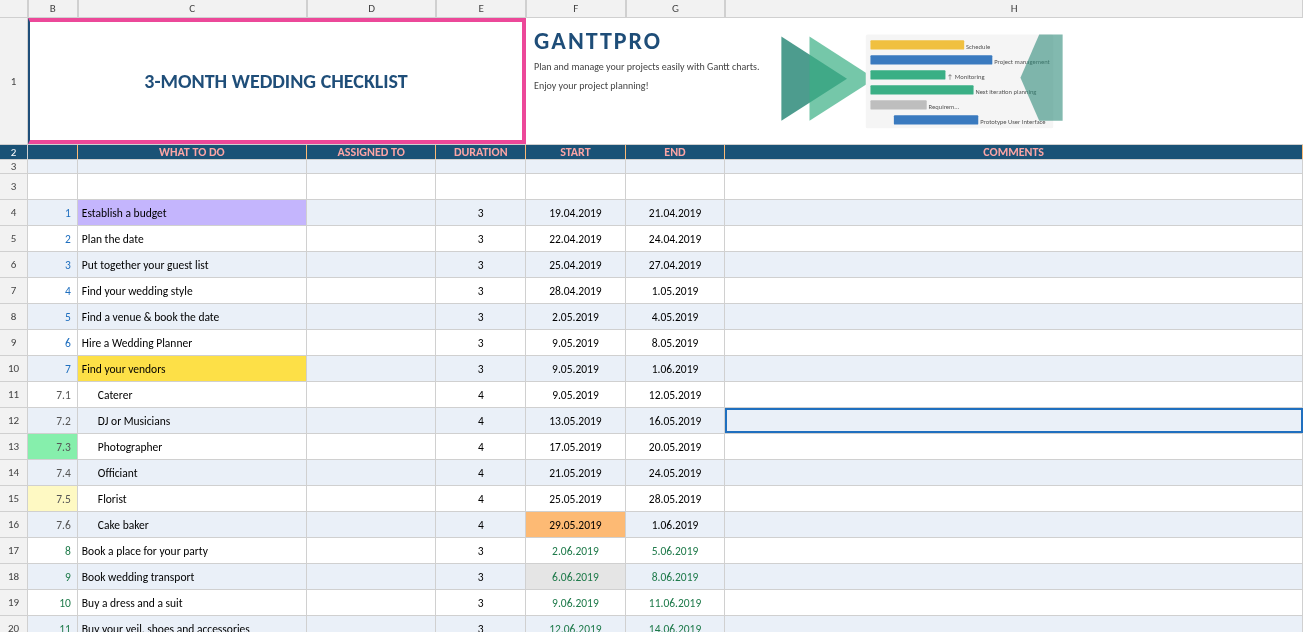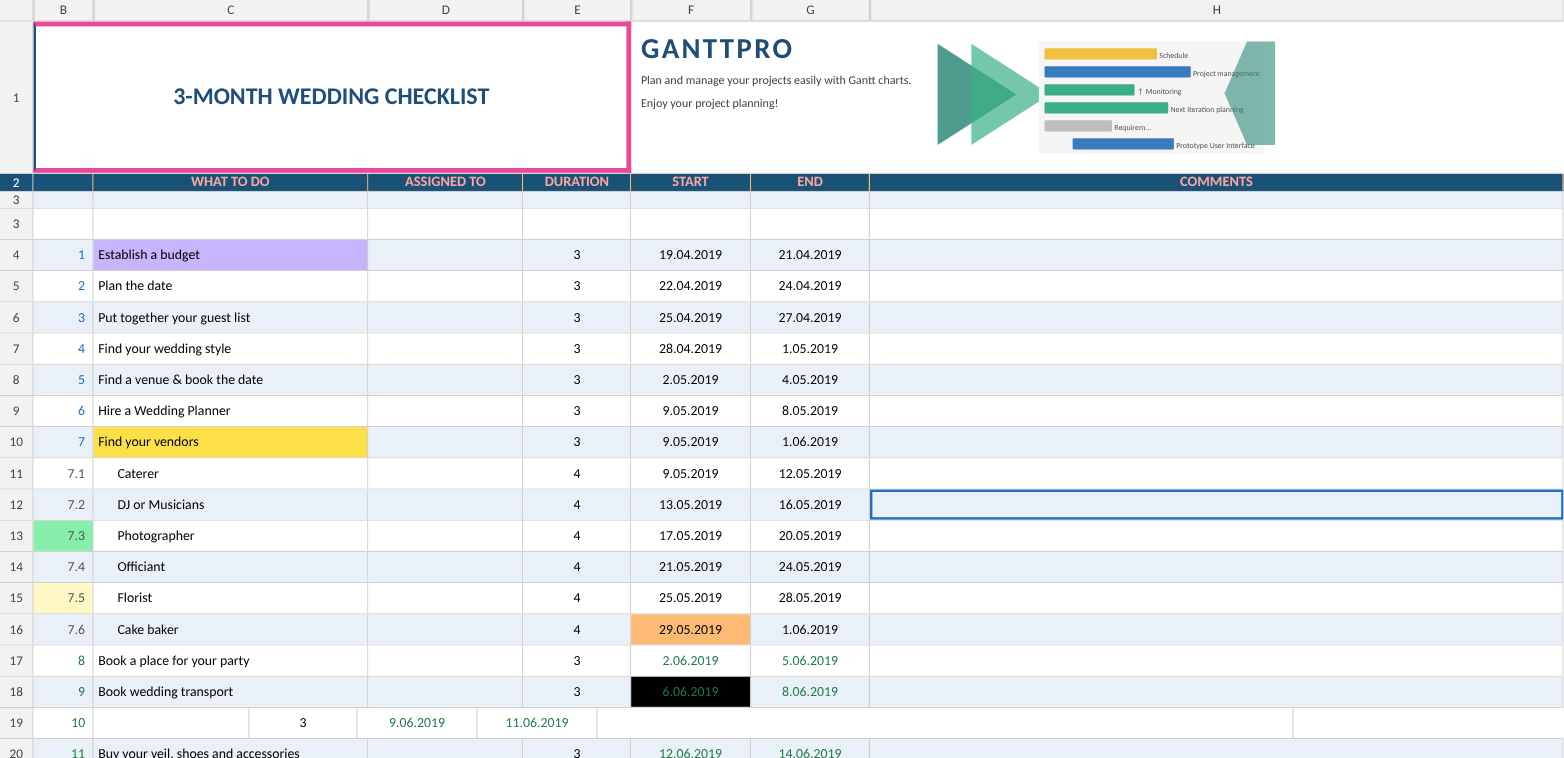--- a/index.html
+++ b/index.html
@@ -287,27 +287,28 @@
     <div class="cell cell-center" style="width:100px; background:#fff; justify-content:center; color: #1e7a4a;">2.06.2019</div>
     <div class="cell cell-center" style="width:100px; background:#fff; justify-content:center; color: #1e7a4a;">5.06.2019</div>
     <div class="cell" style="width:580px; background:#fff; "></div>
   </div>
       <div class="row data-row" style="height: 26px;">
     <div class="row-num" style="font-size:11px;">18</div>
     <div class="cell cell-num" style="width:50px; background:#eaf0f8; color:#1e7a4a; justify-content:flex-end;">9</div>
     <div class="cell" style="width:230px; background:#eaf0f8; padding-left:4px;">Book wedding transport</div>
     <div class="cell" style="width:130px; background:#eaf0f8;"></div>
     <div class="cell cell-center" style="width:90px; background:#eaf0f8; justify-content:center;">3</div>
-    <div class="cell cell-center" style="width:100px; background:#000000; justify-content:center; color: #1e7a4a;">6.06.2019</div>
+    <div class="cell cell-center" style="width:100px; background:#e5e5e5; justify-content:center; color: #1e7a4a;">6.06.2019</div>
     <div class="cell cell-center" style="width:100px; background:#eaf0f8; justify-content:center; color: #1e7a4a;">8.06.2019</div>
     <div class="cell" style="width:580px; background:#eaf0f8; "></div>
   </div>
       <div class="row data-row" style="height: 26px;">
     <div class="row-num" style="font-size:11px;">19</div>
     <div class="cell cell-num" style="width:50px; background:#fff; color:#1e7a4a; justify-content:flex-end;">10</div>
+    <div class="cell" style="width:230px; background:#fff; padding-left:4px;">Buy a dress and a suit</div>
     <div class="cell" style="width:130px; background:#fff;"></div>
     <div class="cell cell-center" style="width:90px; background:#fff; justify-content:center;">3</div>
     <div class="cell cell-center" style="width:100px; background:#fff; justify-content:center; color: #1e7a4a;">9.06.2019</div>
     <div class="cell cell-center" style="width:100px; background:#fff; justify-content:center; color: #1e7a4a;">11.06.2019</div>
     <div class="cell" style="width:580px; background:#fff; "></div>
   </div>
       <div class="row data-row" style="height: 26px;">
     <div class="row-num" style="font-size:11px;">20</div>
     <div class="cell cell-num" style="width:50px; background:#eaf0f8; color:#1e7a4a; justify-content:flex-end;">11</div>
     <div class="cell" style="width:230px; background:#eaf0f8; padding-left:4px;">Buy your veil, shoes and accessories</div>

